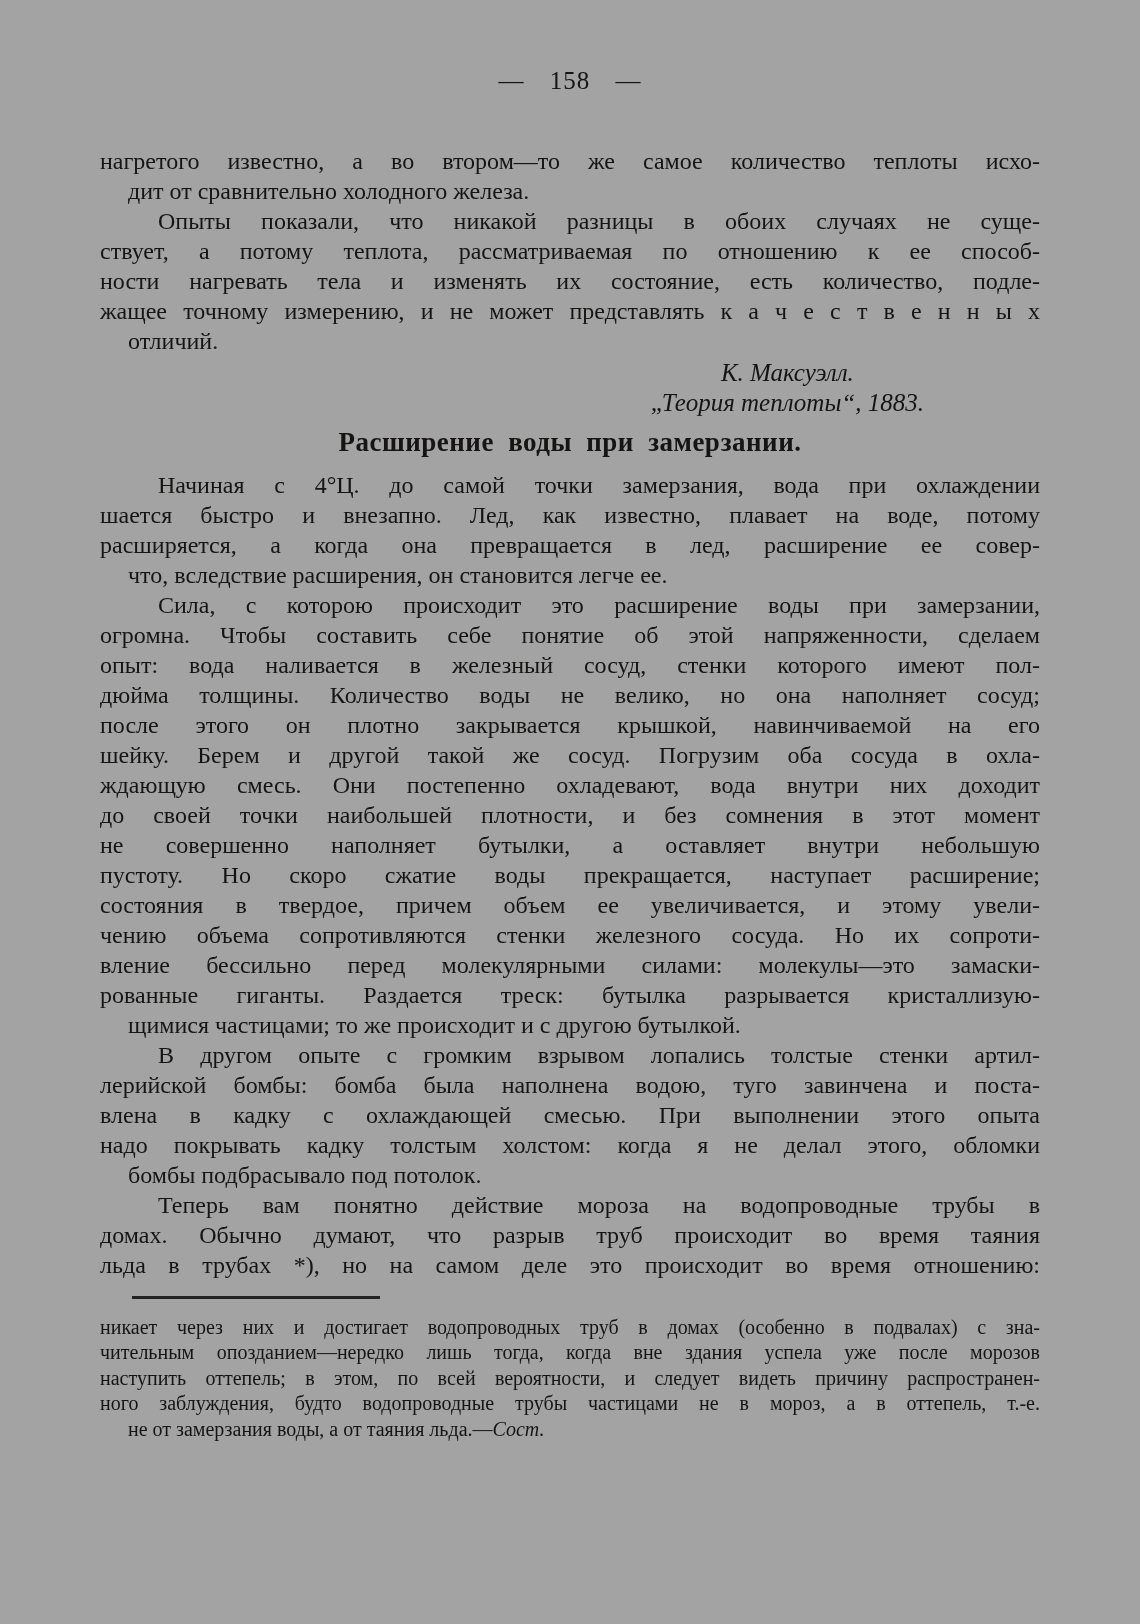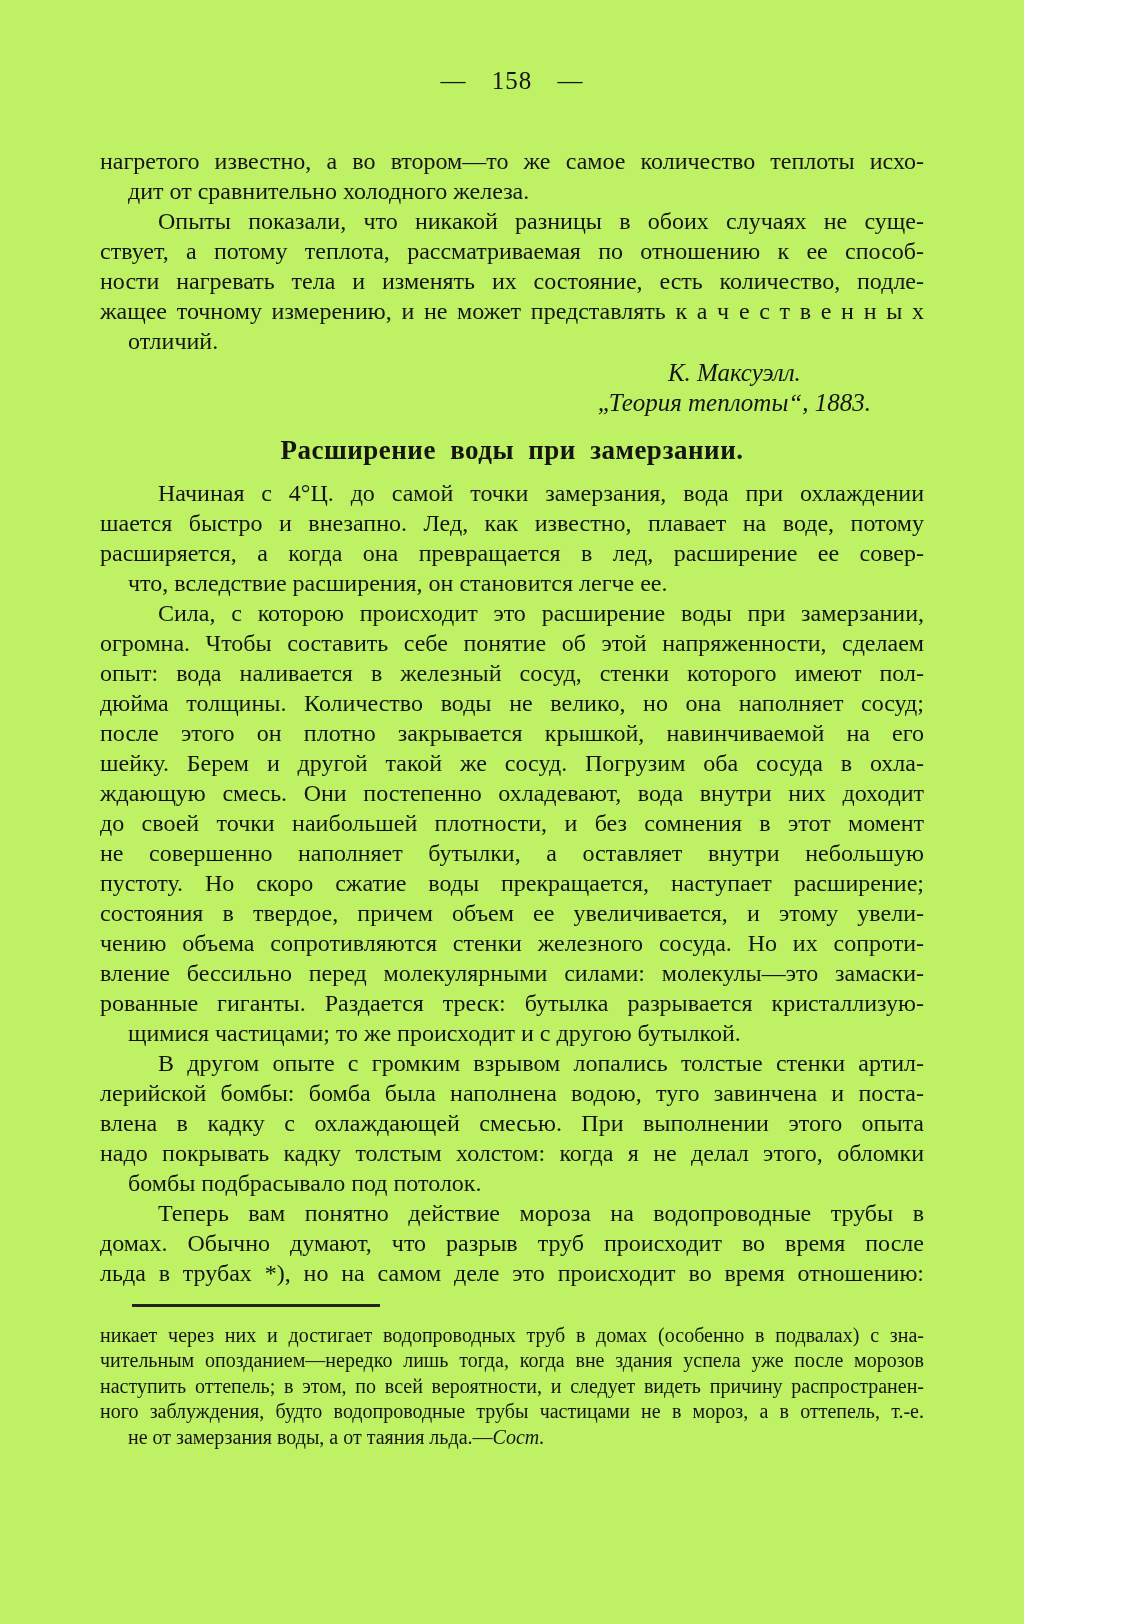--- a/index.html
+++ b/index.html
@@ -9,24 +9,24 @@
   }
   body {
     width: 1140px;
     height: 1624px;
     overflow: hidden;
     font-family: "Liberation Serif", "DejaVu Serif", serif;
     color: #161514;
   }
   .page {
     box-sizing: border-box;
-    width: 1024px;
+    width: 1140px;
     height: 1624px;
     padding: 66px 100px 0 100px;
-    background: #bef264;
+    background: #a3a3a3;
   }
   .page-number {
     text-align: center;
     font-size: 25px;
     line-height: 30px;
     word-spacing: 18px;
     letter-spacing: 1px;
     margin: 0 0 50px 0;
   }
   .bt {
@@ -41,28 +41,28 @@
   .ln-last {
     text-align: left;
     text-align-last: left;
     margin-left: 28px;
   }
   .ind {
     text-indent: 58px;
   }
   .attribution {
     width: fit-content;
-    margin: 2px 53px 0 auto;
+    margin: 2px 116px 0 auto;
     text-align: center;
     font-style: italic;
     font-size: 25px;
     line-height: 30px;
   }
   .section-title {
-    margin: 16px 0 12px 0;
+    margin: 8px 0 12px 0;
     font-size: 27px;
     font-weight: bold;
     line-height: 32px;
     text-align: center;
     word-spacing: 7px;
     letter-spacing: 0.5px;
   }
   .footnote-sep {
     margin: 16px 0 16px 32px;
     width: 248px;
@@ -135,21 +135,21 @@
   <div class="bt">
     <div class="ln ind">В другом опыте с громким взрывом лопались толстые стенки артил-</div>
     <div class="ln">лерийской бомбы: бомба была наполнена водою, туго завинчена и поста-</div>
     <div class="ln">влена в кадку с охлаждающей смесью. При выполнении этого опыта</div>
     <div class="ln">надо покрывать кадку толстым холстом: когда я не делал этого, обломки</div>
     <div class="ln-last">бомбы подбрасывало под потолок.</div>
   </div>
 
   <div class="bt">
     <div class="ln ind">Теперь вам понятно действие мороза на водопроводные трубы в</div>
-    <div class="ln">домах. Обычно думают, что разрыв труб происходит во время после</div>
+    <div class="ln">домах. Обычно думают, что разрыв труб происходит во время таяния</div>
     <div class="ln">льда в трубах *), но на самом деле это происходит во время отношению:</div>
   </div>
 
   <div class="footnote-sep"></div>
 
   <div class="footnote">
     <div class="ln">никает через них и достигает водопроводных труб в домах (особенно в подвалах) с зна-</div>
     <div class="ln">чительным опозданием—нередко лишь тогда, когда вне здания успела уже после морозов</div>
     <div class="ln">наступить оттепель; в этом, по всей вероятности, и следует видеть причину распространен-</div>
     <div class="ln">ного заблуждения, будто водопроводные трубы частицами не в мороз, а в оттепель, т.-е.</div>

